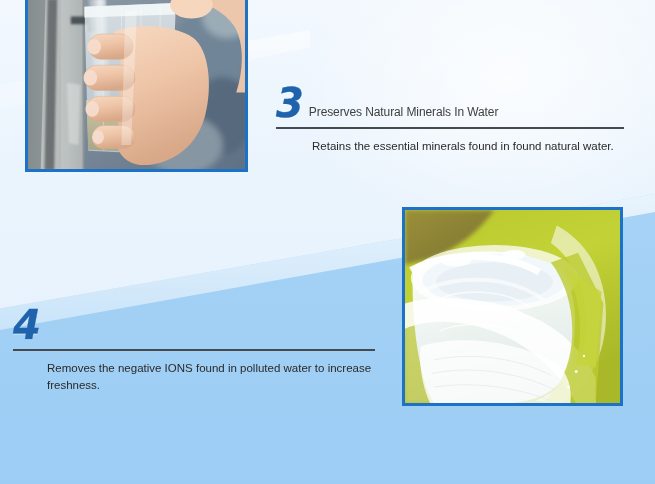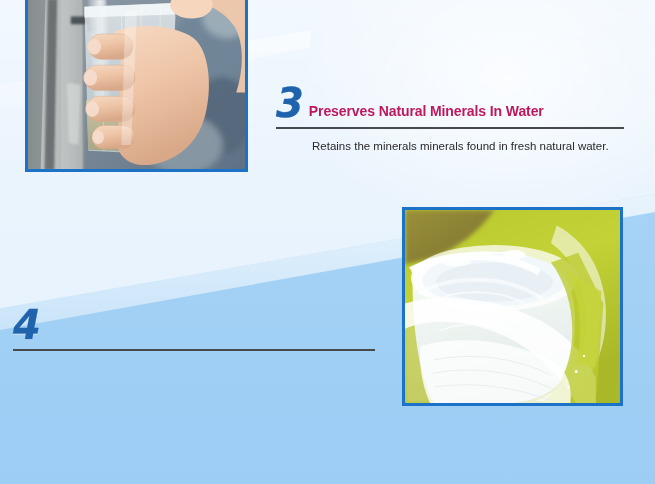--- a/index.html
+++ b/index.html
@@ -121,23 +121,23 @@
     font-weight: bold;
     font-style: italic;
     color: #1f63ad;
     line-height: 0.92;
     letter-spacing: -1px;
     text-shadow: 0 1px 0 rgba(255,255,255,0.55);
     -webkit-text-stroke: 0.3px #1f63ad;
   }
   .feature-title {
     font-family: "Liberation Sans", sans-serif;
-    font-size: 14px;
-    font-weight: bold;
-    color: #be185d;
+    font-size: 12px;
+    font-weight: normal;
+    color: #404040;
     white-space: nowrap;
     padding-bottom: 3px;
     letter-spacing: -0.1px;
   }
   .feature-rule {
     height: 0;
     border-top: 2px solid #474a4d;
     margin-top: 5px;
   }
   #feature-3 .feature-rule { width: 348px; }
@@ -260,21 +260,21 @@
       <path d="M100 12 L112 12 L106 150 L96 150 Z" fill="#ffffff" opacity="0.3"></path>
     </svg>
   </div>
 
   <div class="feature" id="feature-3">
     <div class="feature-head">
       <span class="feature-number">3</span>
       <span class="feature-title">Preserves Natural Minerals In Water</span>
     </div>
     <div class="feature-rule"></div>
-    <div class="feature-body">Retains the minerals minerals found in fresh natural water.</div>
+    <div class="feature-body">Retains the essential minerals found in found natural water.</div>
   </div>
 
   <div class="photo" id="photo-clean">
     <svg class="photo-inner" viewBox="0 0 221 199" preserveAspectRatio="xMidYMid slice">
       <defs>
         <linearGradient id="cw-green" x1="0" y1="0" x2="0.4" y2="1">
           <stop offset="0%" stop-color="#b9c82e"></stop>
           <stop offset="45%" stop-color="#c3d236"></stop>
           <stop offset="100%" stop-color="#a8b828"></stop>
         </linearGradient>
@@ -343,15 +343,16 @@
         <path d="M30 182 C70 176 114 182 150 196"></path>
       </g>
     </svg>
   </div>
 
   <div class="feature" id="feature-4">
     <div class="feature-head">
       <span class="feature-number">4</span>
     </div>
     <div class="feature-rule"></div>
+    <div class="feature-body">Removes the negative IONS found in polluted water to increase freshness.</div>
   </div>
 
 </div>
 
 </body></html>

